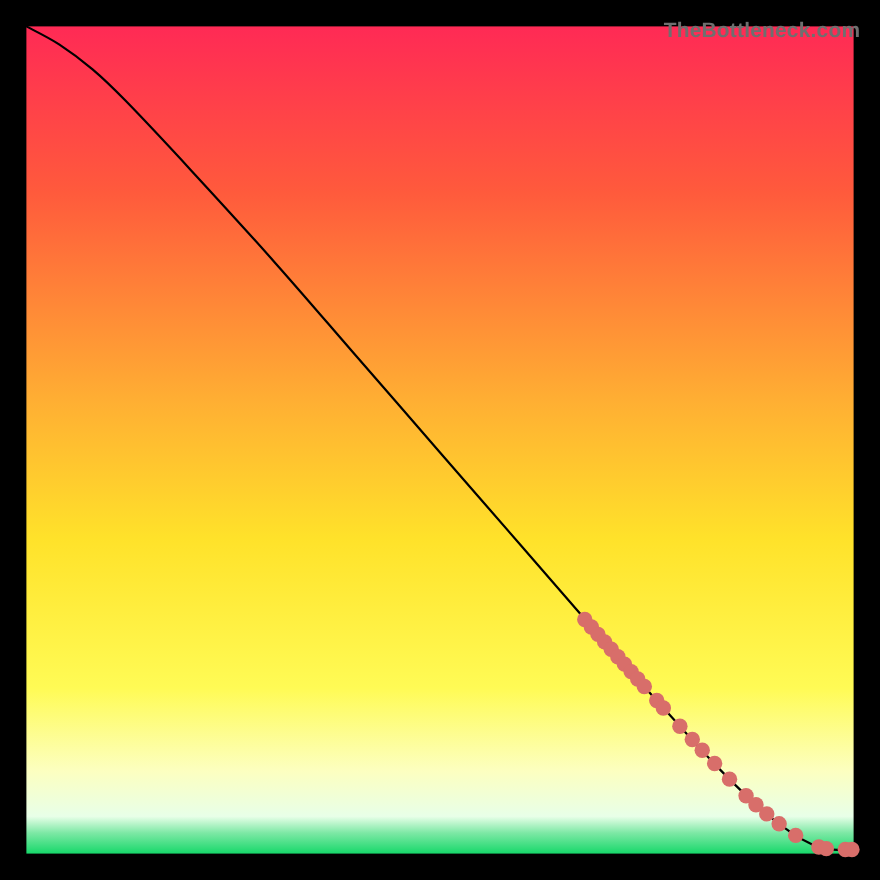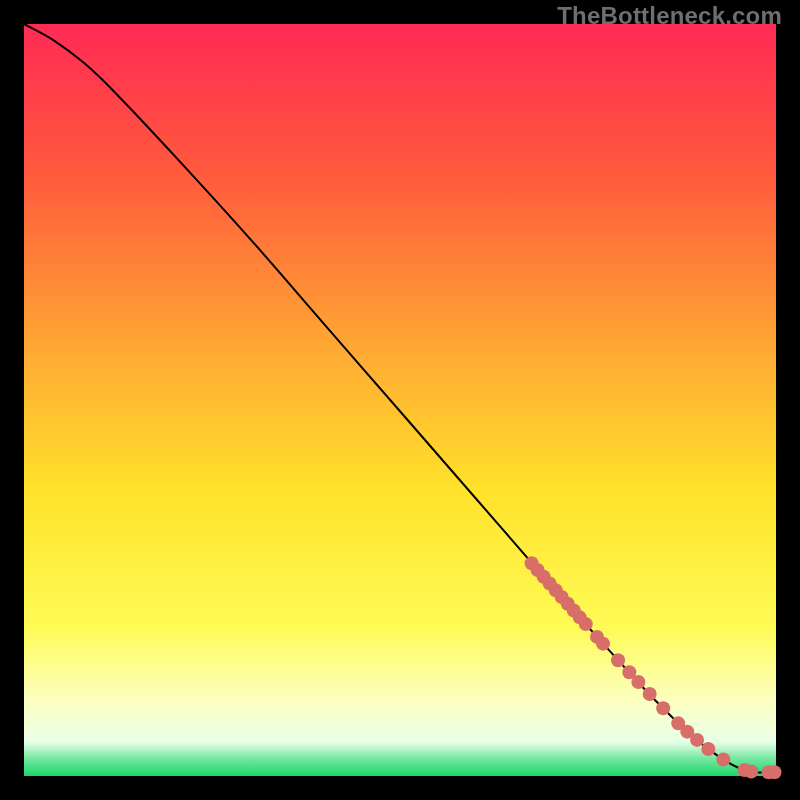--- a/index.html
+++ b/index.html
@@ -15,24 +15,24 @@
     width: 800px;
     height: 800px;
   }
   svg {
     position: absolute;
     top: 0;
     left: 0;
   }
   .watermark {
     position: absolute;
-    top: 2px;
+    top: 18px;
     right: 18px;
     font-family: Arial, Helvetica, sans-serif;
-    font-size: 24px;
+    font-size: 19px;
     font-weight: 600;
     color: #6f6f6f;
     letter-spacing: 0.2px;
     user-select: none;
   }
 </style>
 </head>
 <body>
 
 <div class="stage">

